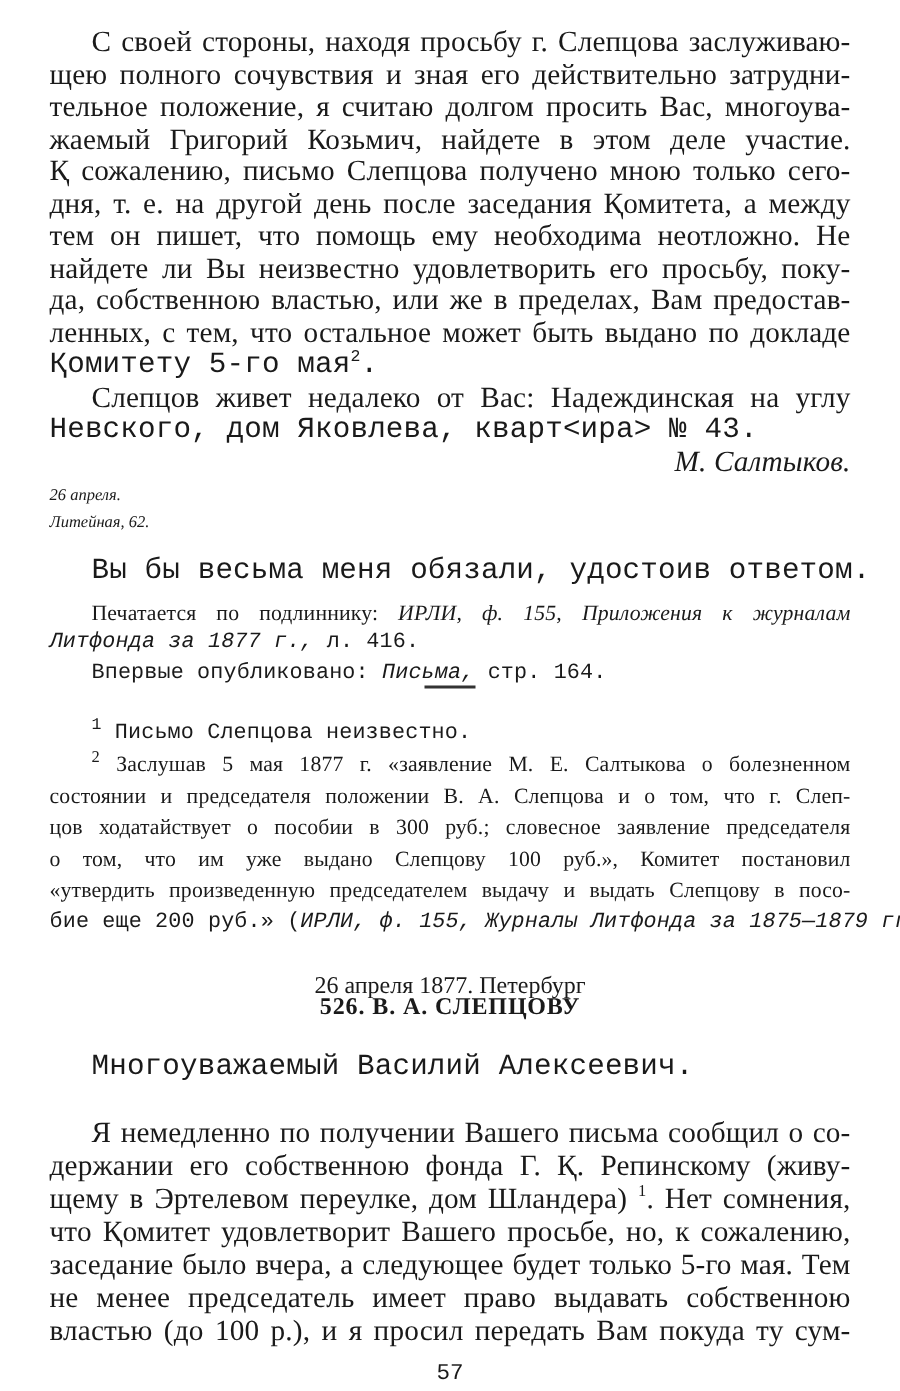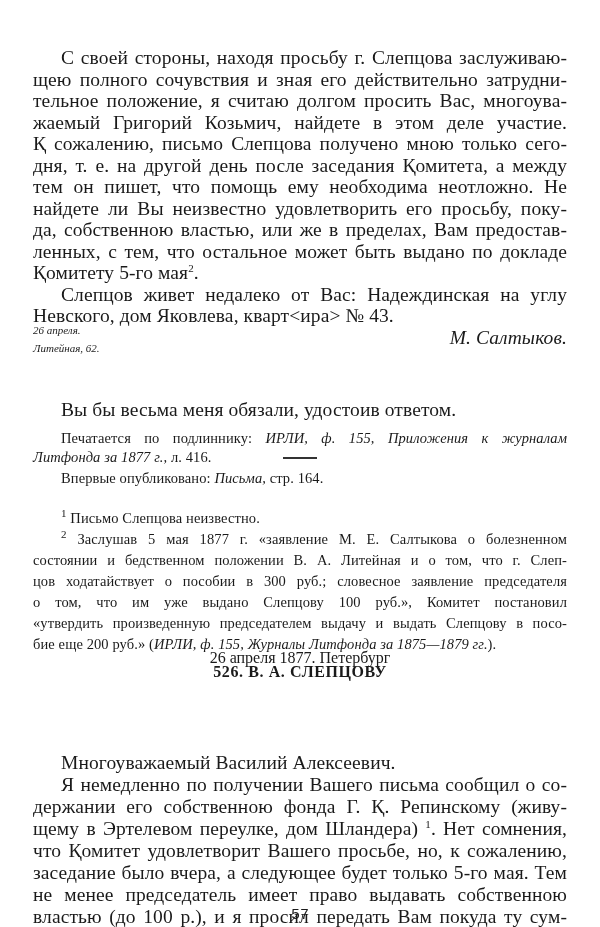--- a/index.html
+++ b/index.html
@@ -7,23 +7,22 @@
     width: 600px; height: 927px; position: relative; overflow: hidden;
     font-family: "Liberation Serif", "DejaVu Serif", serif;
     color: #1a1a1a;
   }
   .page { position: absolute; left: 33px; top: 0; width: 534px; }
   .ln {
     position: absolute; left: 0; width: 534px; white-space: nowrap;
     font-size: 19.5px; line-height: 21.5px;
     text-align: justify; text-align-last: justify;
     letter-spacing: 0.1px;
-    margin-top: 29px;
   }
-  .ln.last { text-align-last: left; }
+  .ln.last { text-align-last: left; font-family: Liberation Mono, monospace; }
   .ln.ind { left: 28px; width: 506px; }
   .ln.right { text-align-last: right; font-style: italic; }
   .small { font-size: 14.5px; line-height: 19px; }
   .it { font-style: italic; }
   .sup { font-size: 11px; vertical-align: super; line-height: 0; }
   .date-block { position: absolute; left: 0; font-style: italic; font-size: 11px; line-height: 18px; }
   .rule { position: absolute; left: 250px; top: 457px; width: 34px; height: 2px; background: #333; }
   .center { position: absolute; left: 0; width: 534px; text-align: center; }
   .heading { font-size: 16px; font-weight: bold; letter-spacing: 0.6px; }
   .pagenum { font-size: 15px; font-family: Liberation Mono, monospace; }
@@ -72,32 +71,32 @@
   <div class="rule"></div>
 
   <div class="ln ind small last" style="top:480px">
     <span class="sup">1</span>
     <span>Письмо Слепцова неизвестно.</span>
   </div>
   <div class="ln ind small" style="top:501px">
     <span class="sup">2</span>
     <span>Заслушав 5 мая 1877 г. «заявление М. Е. Салтыкова о болезненном</span>
   </div>
-  <div class="ln small" style="top:522px">состоянии и бедственном положении В. А. Литейная и о том, что г. Слеп-</div>
+  <div class="ln small" style="top:522px">состоянии и председателя положении В. А. Слепцова и о том, что г. Слеп-</div>
   <div class="ln small" style="top:543px">цов ходатайствует о пособии в 300 руб.; словесное заявление председателя</div>
   <div class="ln small" style="top:564px">о том, что им уже выдано Слепцову 100 руб.», Комитет постановил</div>
   <div class="ln small" style="top:585px">«утвердить произведенную председателем выдачу и выдать Слепцову в посо-</div>
   <div class="ln small last" style="top:606px">
     <span>бие еще 200 руб.» (</span><span class="it">ИРЛИ, ф. 155, Журналы Литфонда за 1875—1879 гг.</span><span>).</span>
   </div>
 
   <div class="center heading" style="top:663px">526. В. А. СЛЕПЦОВУ</div>
   <div class="center small" style="top:648px; font-size:16px;">26 апреля 1877. Петербург</div>
 
-  <div class="ln ind last" style="top:723px">Многоуважаемый Василий Алексеевич.</div>
+  <div class="ln ind last" style="top:701px">Многоуважаемый Василий Алексеевич.</div>
   <div class="ln ind" style="top:745px">Я немедленно по получении Вашего письма сообщил о со-</div>
   <div class="ln" style="top:767px">держании его собственною фонда Г. Қ. Репинскому (живу-</div>
   <div class="ln" style="top:789px">
     <span>щему в Эртелевом переулке, дом Шландера)</span>
     <span class="sup">1</span><span>. Нет сомнения,</span>
   </div>
   <div class="ln" style="top:811px">что Қомитет удовлетворит Вашего просьбе, но, к сожалению,</div>
   <div class="ln" style="top:833px">заседание было вчера, а следующее будет только 5-го мая. Тем</div>
   <div class="ln" style="top:855px">не менее председатель имеет право выдавать собственною</div>
   <div class="ln" style="top:877px">властью (до 100 р.), и я просил передать Вам покуда ту сум-</div>

